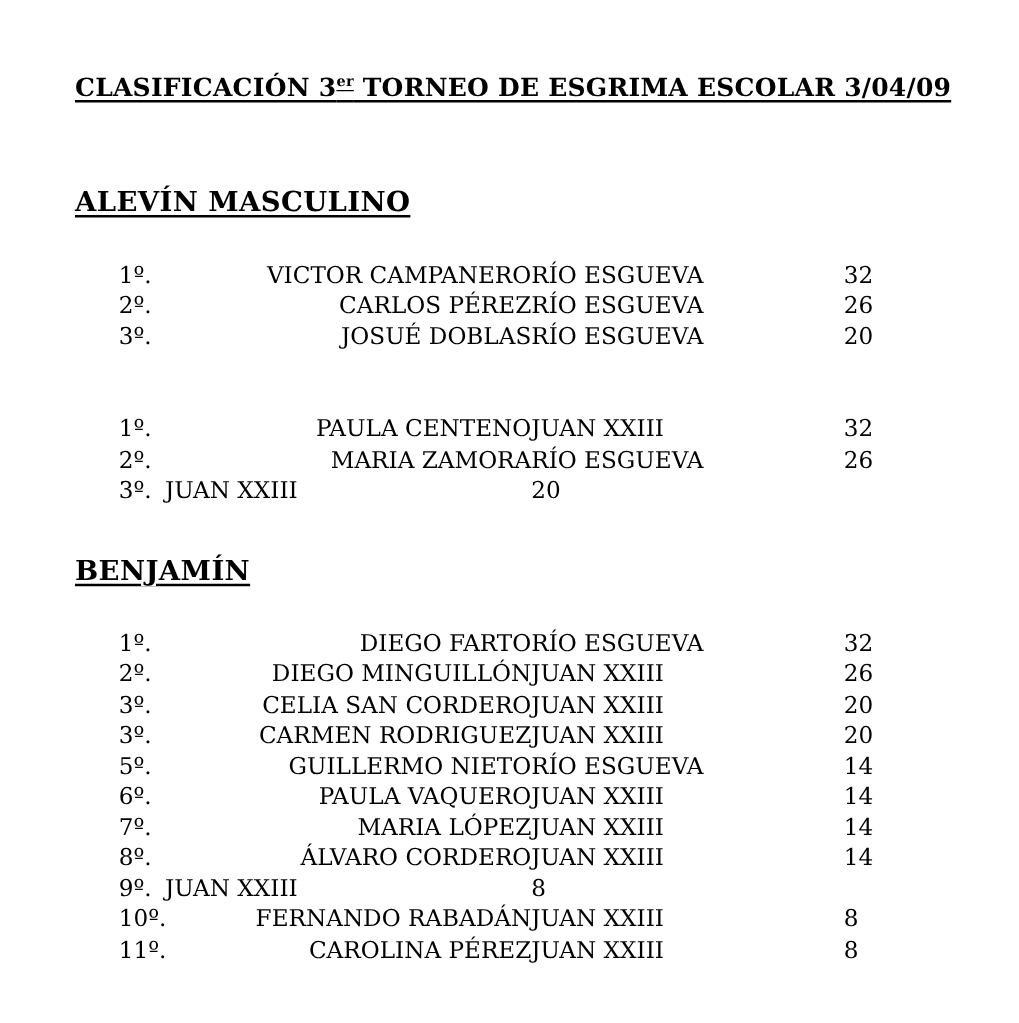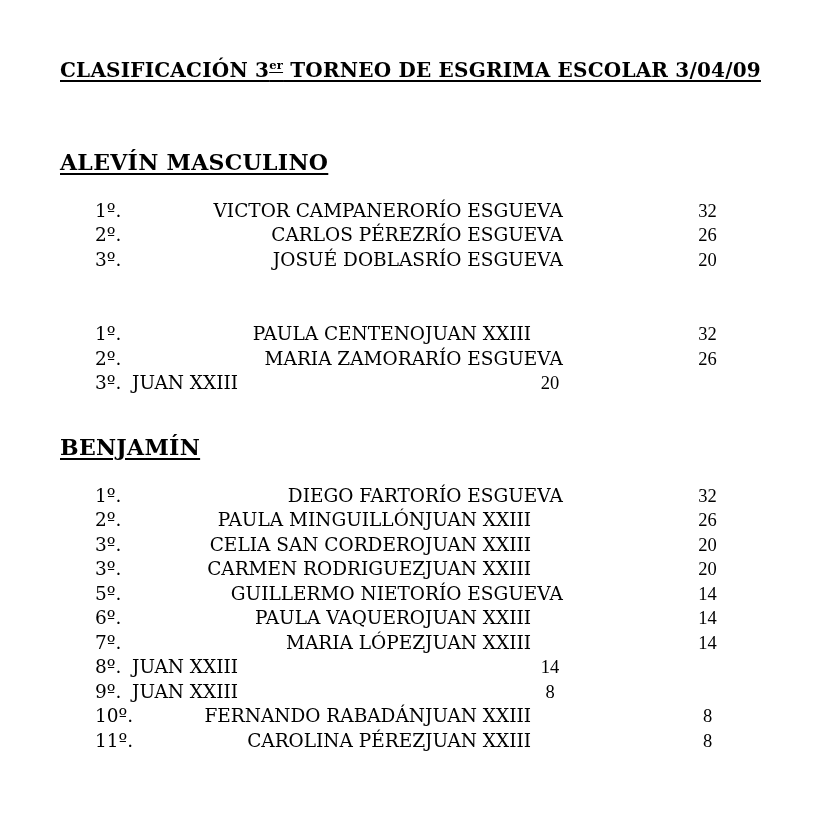--- a/index.html
+++ b/index.html
@@ -43,34 +43,34 @@
     margin: 0;
     font-size: 22px;
     font-weight: bold;
     line-height: 22px;
     text-decoration: underline;
     text-decoration-thickness: 1.5px;
     text-underline-offset: 3px;
     letter-spacing: 0.3px;
   }
   .rows {
-    margin-top: 26px;
+    margin-top: 36px;
   }
   .row {
     display: grid;
     grid-template-columns: 37px 293px 250px 65px;
     margin-left: 35px;
     font-size: 18.5px;
     line-height: 24.5px;
     white-space: nowrap;
   }
   .cell-rank  { text-align: left; }
   .cell-name  { text-align: right; }
   .cell-club  { text-align: left; }
-  .cell-score { text-align: center; font-family: Liberation Serif, serif; }
+  .cell-score { text-align: left; }
 </style>
 </head>
 <body>
 
 <div class="page">
 
   <h1 class="title"><span>CLASIFICACIÓN 3</span><sup>er</sup><span> TORNEO DE ESGRIMA ESCOLAR 3/04/09</span></h1>
 
   <section class="section-1">
     <h2 class="heading">ALEVÍN MASCULINO</h2>
@@ -122,21 +122,21 @@
     <h2 class="heading">BENJAMÍN</h2>
     <div class="rows">
       <div class="row">
         <span class="cell-rank">1º.</span>
         <span class="cell-name">DIEGO FARTO</span>
         <span class="cell-club">RÍO ESGUEVA</span>
         <span class="cell-score">32</span>
       </div>
       <div class="row">
         <span class="cell-rank">2º.</span>
-        <span class="cell-name">PAULA MINGUILLÓN</span>
+        <span class="cell-name">DIEGO MINGUILLÓN</span>
         <span class="cell-club">JUAN XXIII</span>
         <span class="cell-score">26</span>
       </div>
       <div class="row">
         <span class="cell-rank">3º.</span>
         <span class="cell-name">CELIA SAN CORDERO</span>
         <span class="cell-club">JUAN XXIII</span>
         <span class="cell-score">20</span>
       </div>
       <div class="row">
@@ -158,20 +158,21 @@
         <span class="cell-score">14</span>
       </div>
       <div class="row">
         <span class="cell-rank">7º.</span>
         <span class="cell-name">MARIA LÓPEZ</span>
         <span class="cell-club">JUAN XXIII</span>
         <span class="cell-score">14</span>
       </div>
       <div class="row">
         <span class="cell-rank">8º.</span>
+        <span class="cell-name">ÁLVARO CORDERO</span>
         <span class="cell-club">JUAN XXIII</span>
         <span class="cell-score">14</span>
       </div>
       <div class="row">
         <span class="cell-rank">9º.</span>
         <span class="cell-club">JUAN XXIII</span>
         <span class="cell-score">8</span>
       </div>
       <div class="row">
         <span class="cell-rank">10º.</span>

